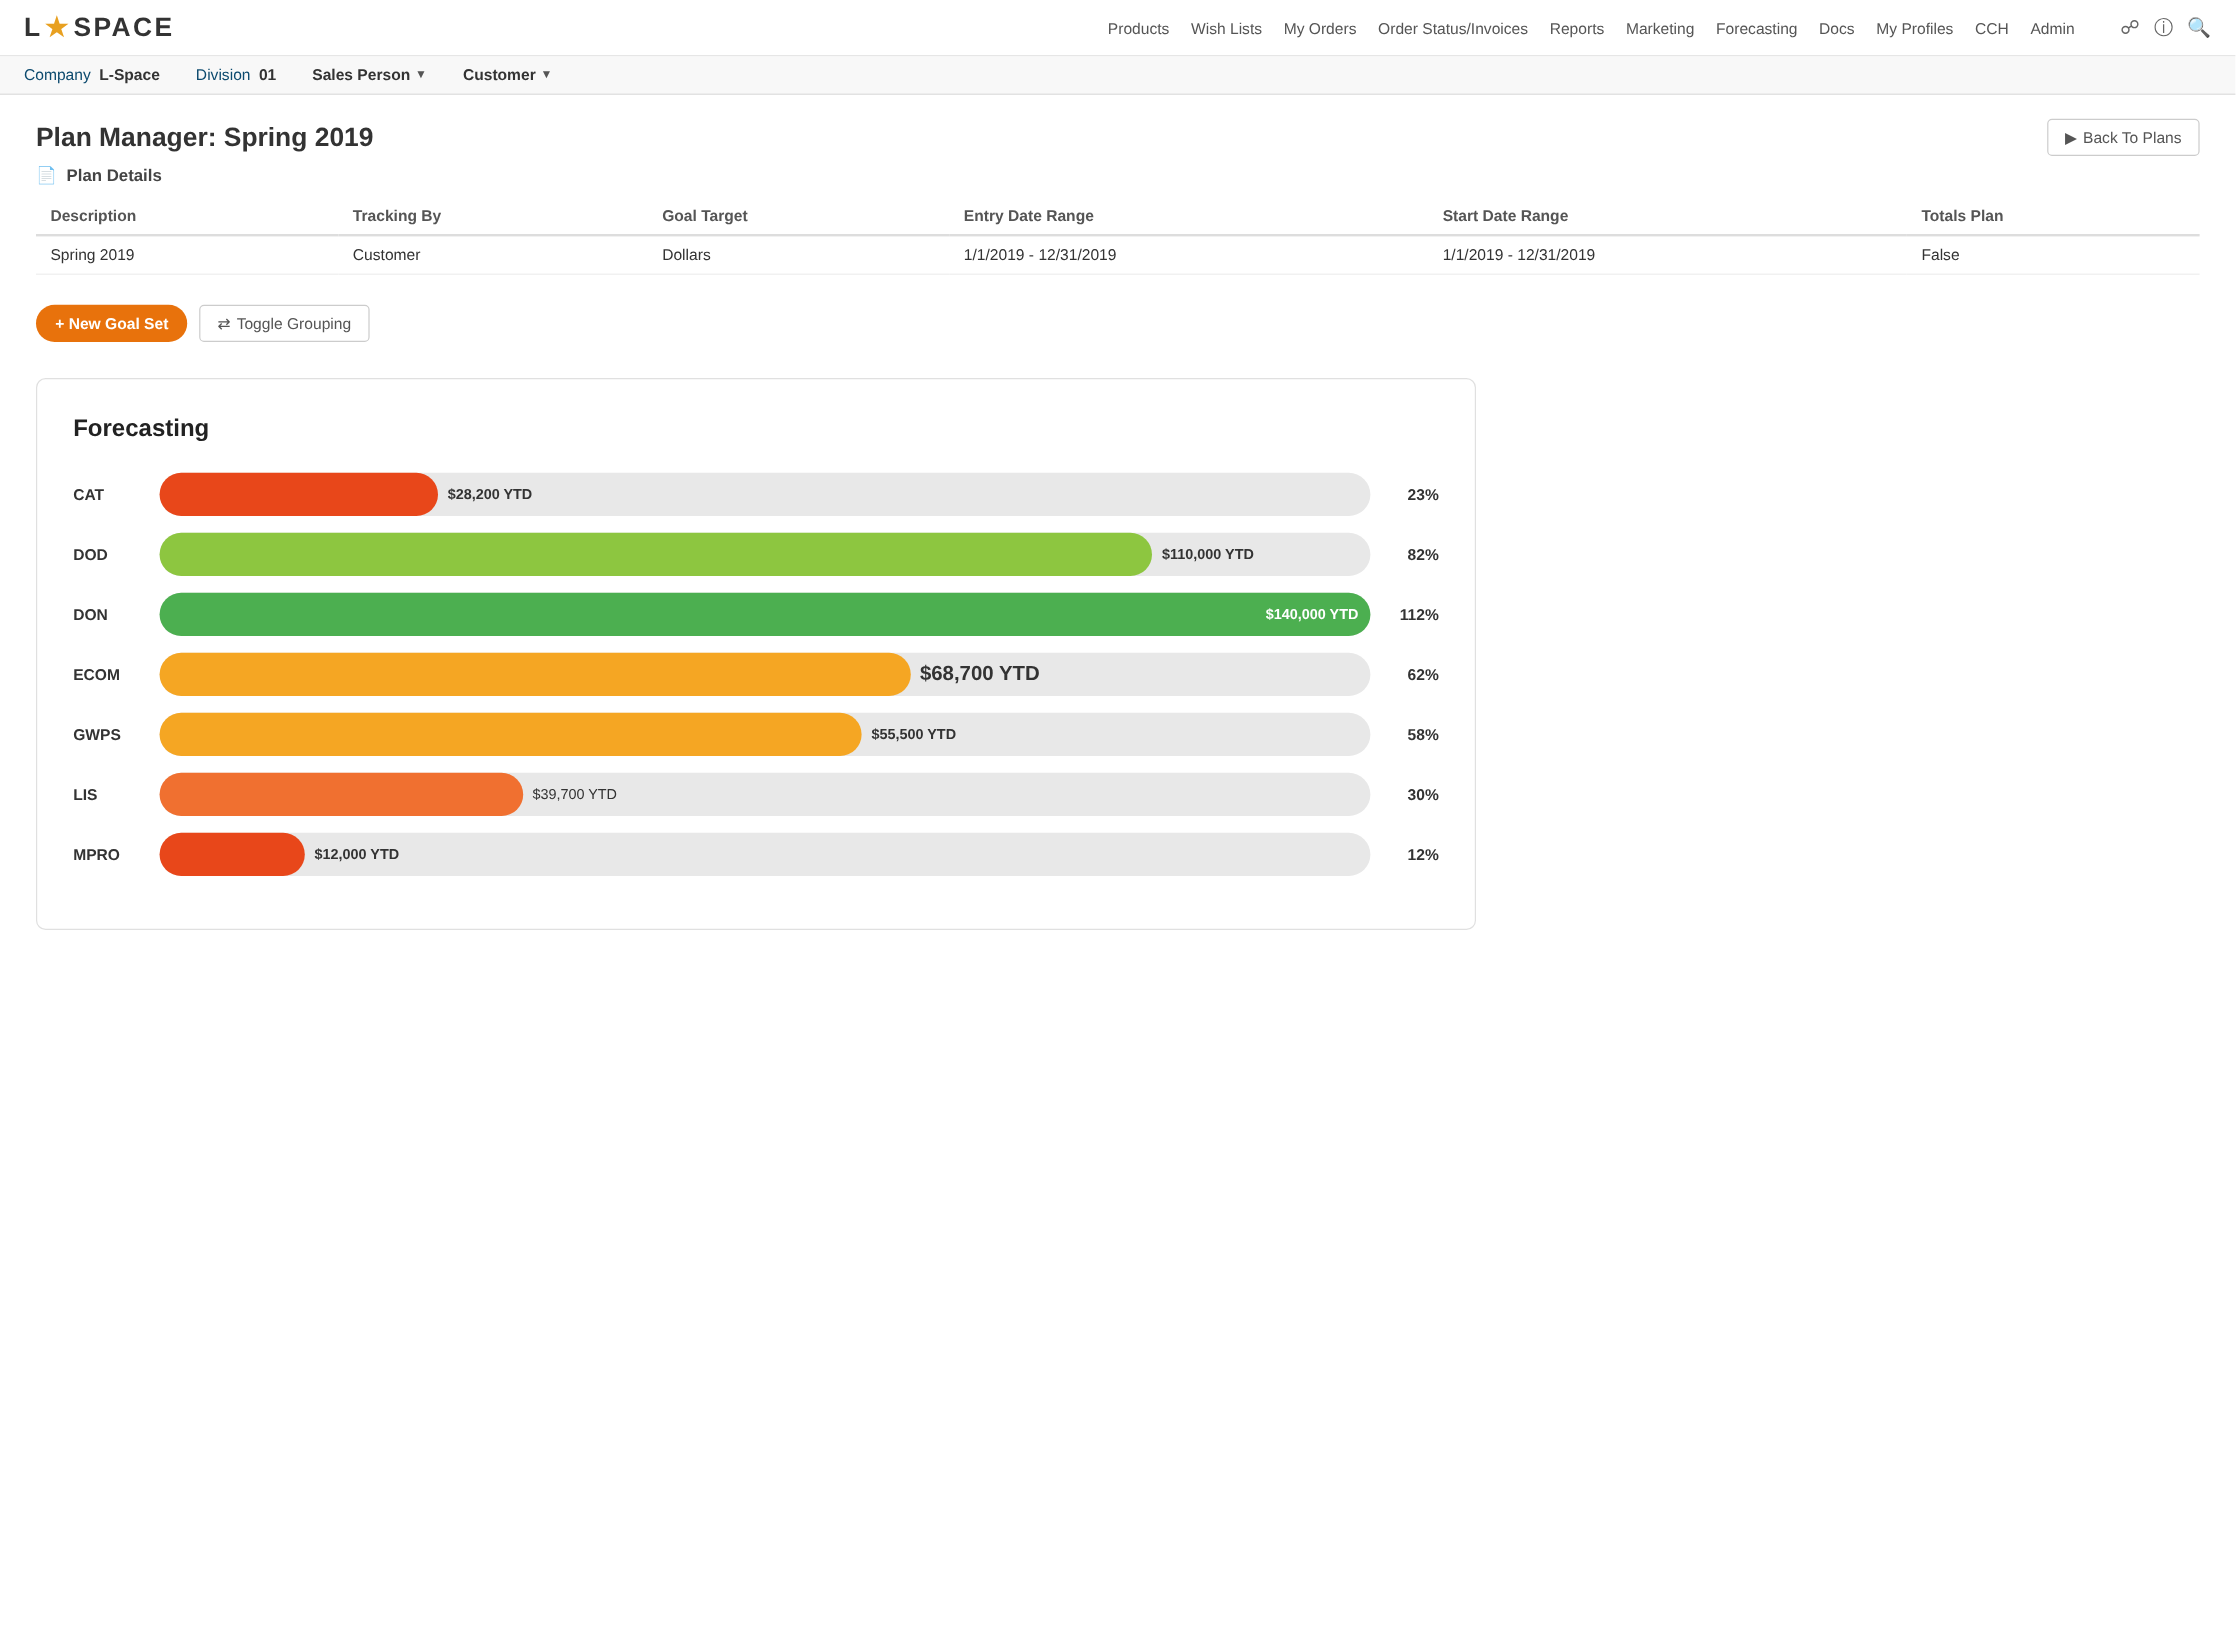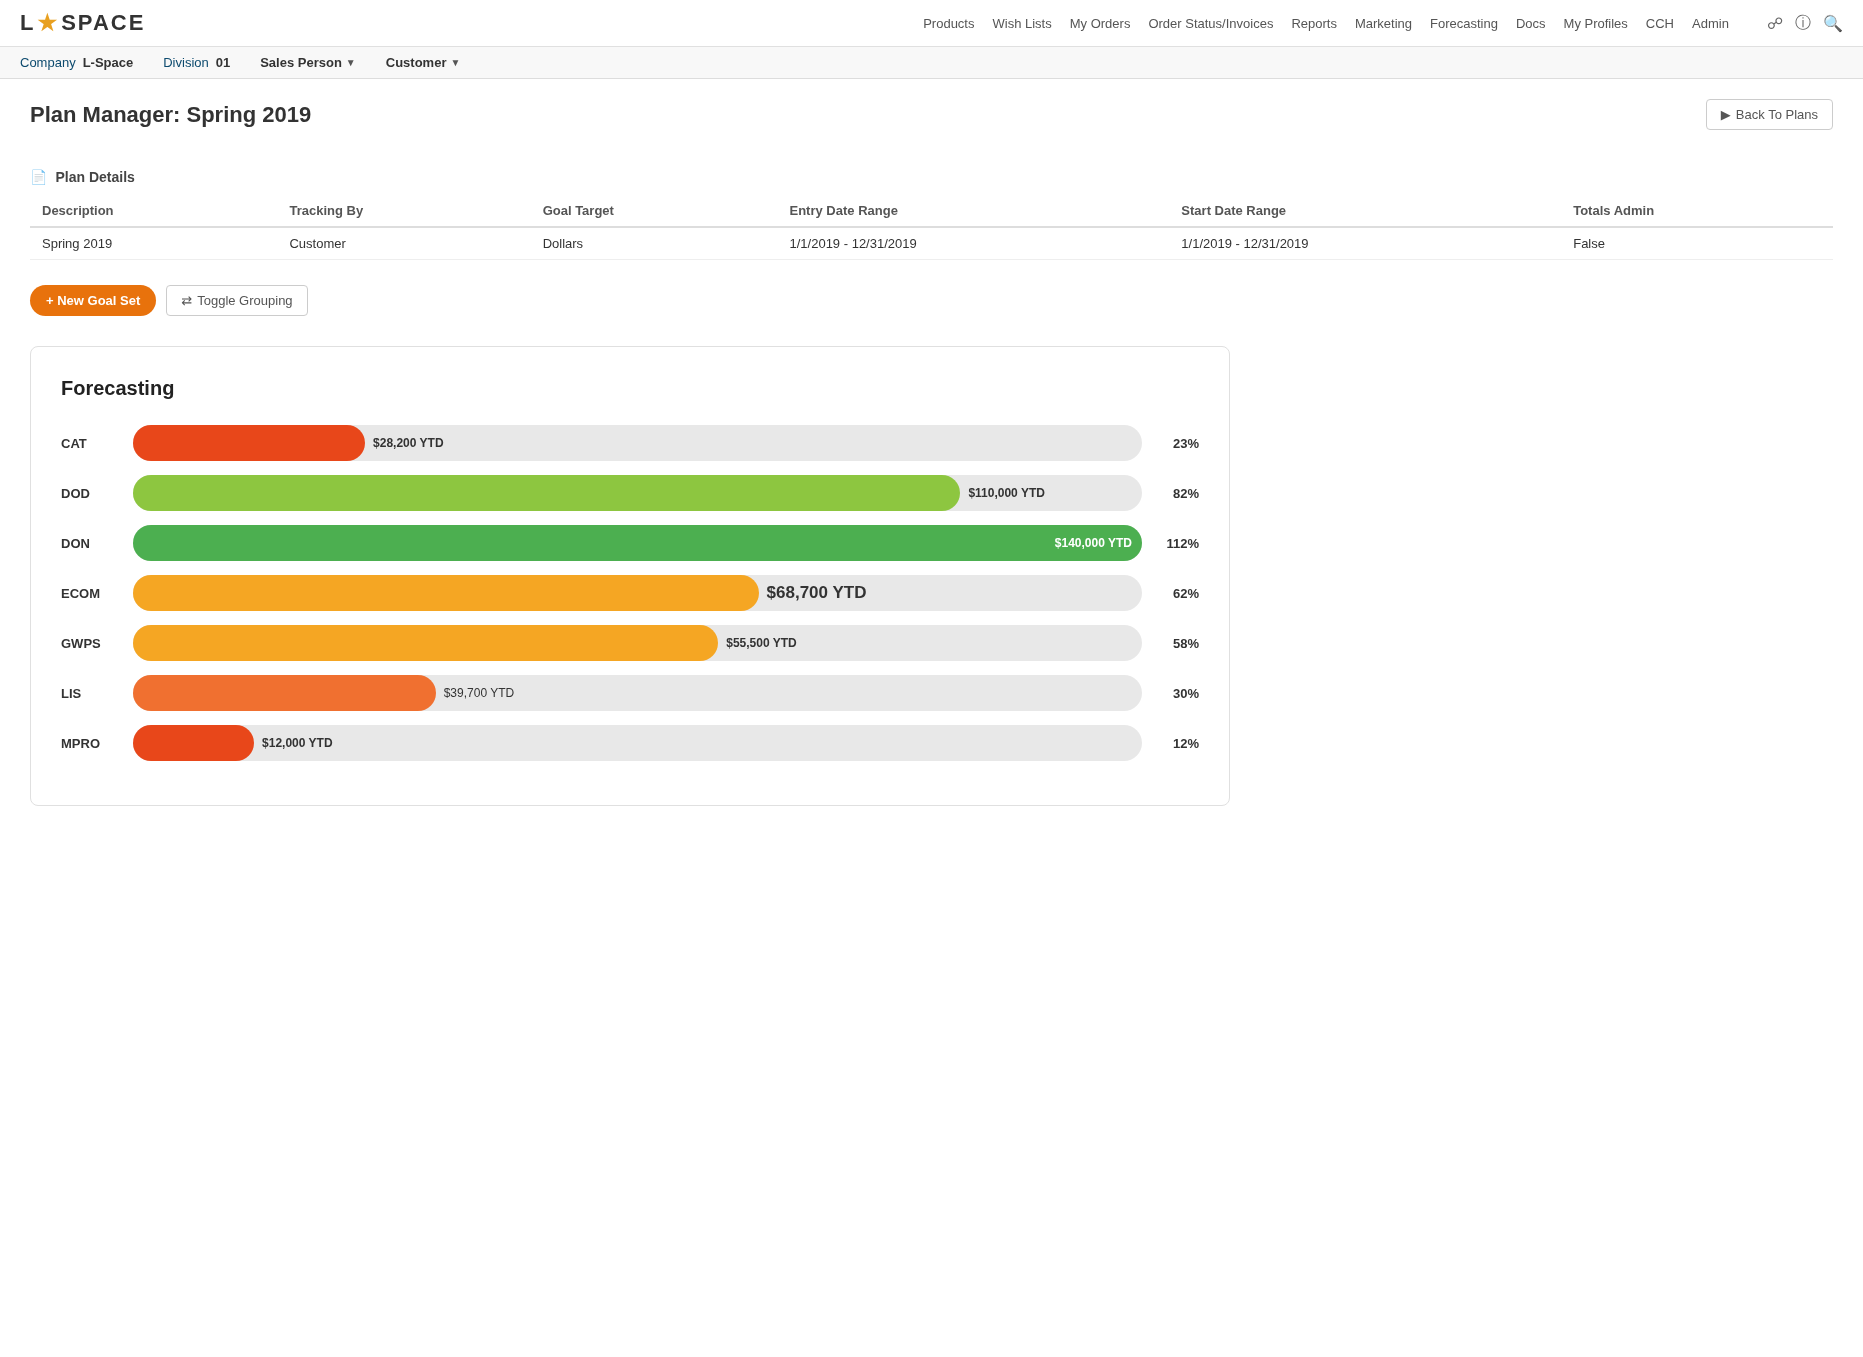--- a/index.html
+++ b/index.html
@@ -68,21 +68,21 @@
     .dropdown-arrow { font-size: 10px; color: #555; }
 
     
     .main-content { padding: 20px 30px; }
 
     
     .page-header {
       display: flex;
       align-items: center;
       justify-content: space-between;
-      margin-bottom: 39px;
+      margin-bottom: 8px;
     }
     .page-title {
       font-size: 22px;
       font-weight: 600;
       color: #333;
     }
     .back-btn {
       display: flex;
       align-items: center;
       gap: 5px;
@@ -284,21 +284,21 @@
       <span>Plan Details</span>
     </div>
     <table class="plan-table">
       <thead>
         <tr>
           <th>Description</th>
           <th>Tracking By</th>
           <th>Goal Target</th>
           <th>Entry Date Range</th>
           <th>Start Date Range</th>
-          <th>Totals Admin</th>
+          <th>Totals Plan</th>
         </tr>
       </thead>
       <tbody>
         <tr>
           <td>Spring 2019</td>
           <td>Customer</td>
           <td>Dollars</td>
           <td>1/1/2019 - 12/31/2019</td>
           <td>1/1/2019 - 12/31/2019</td>
           <td>False</td>

